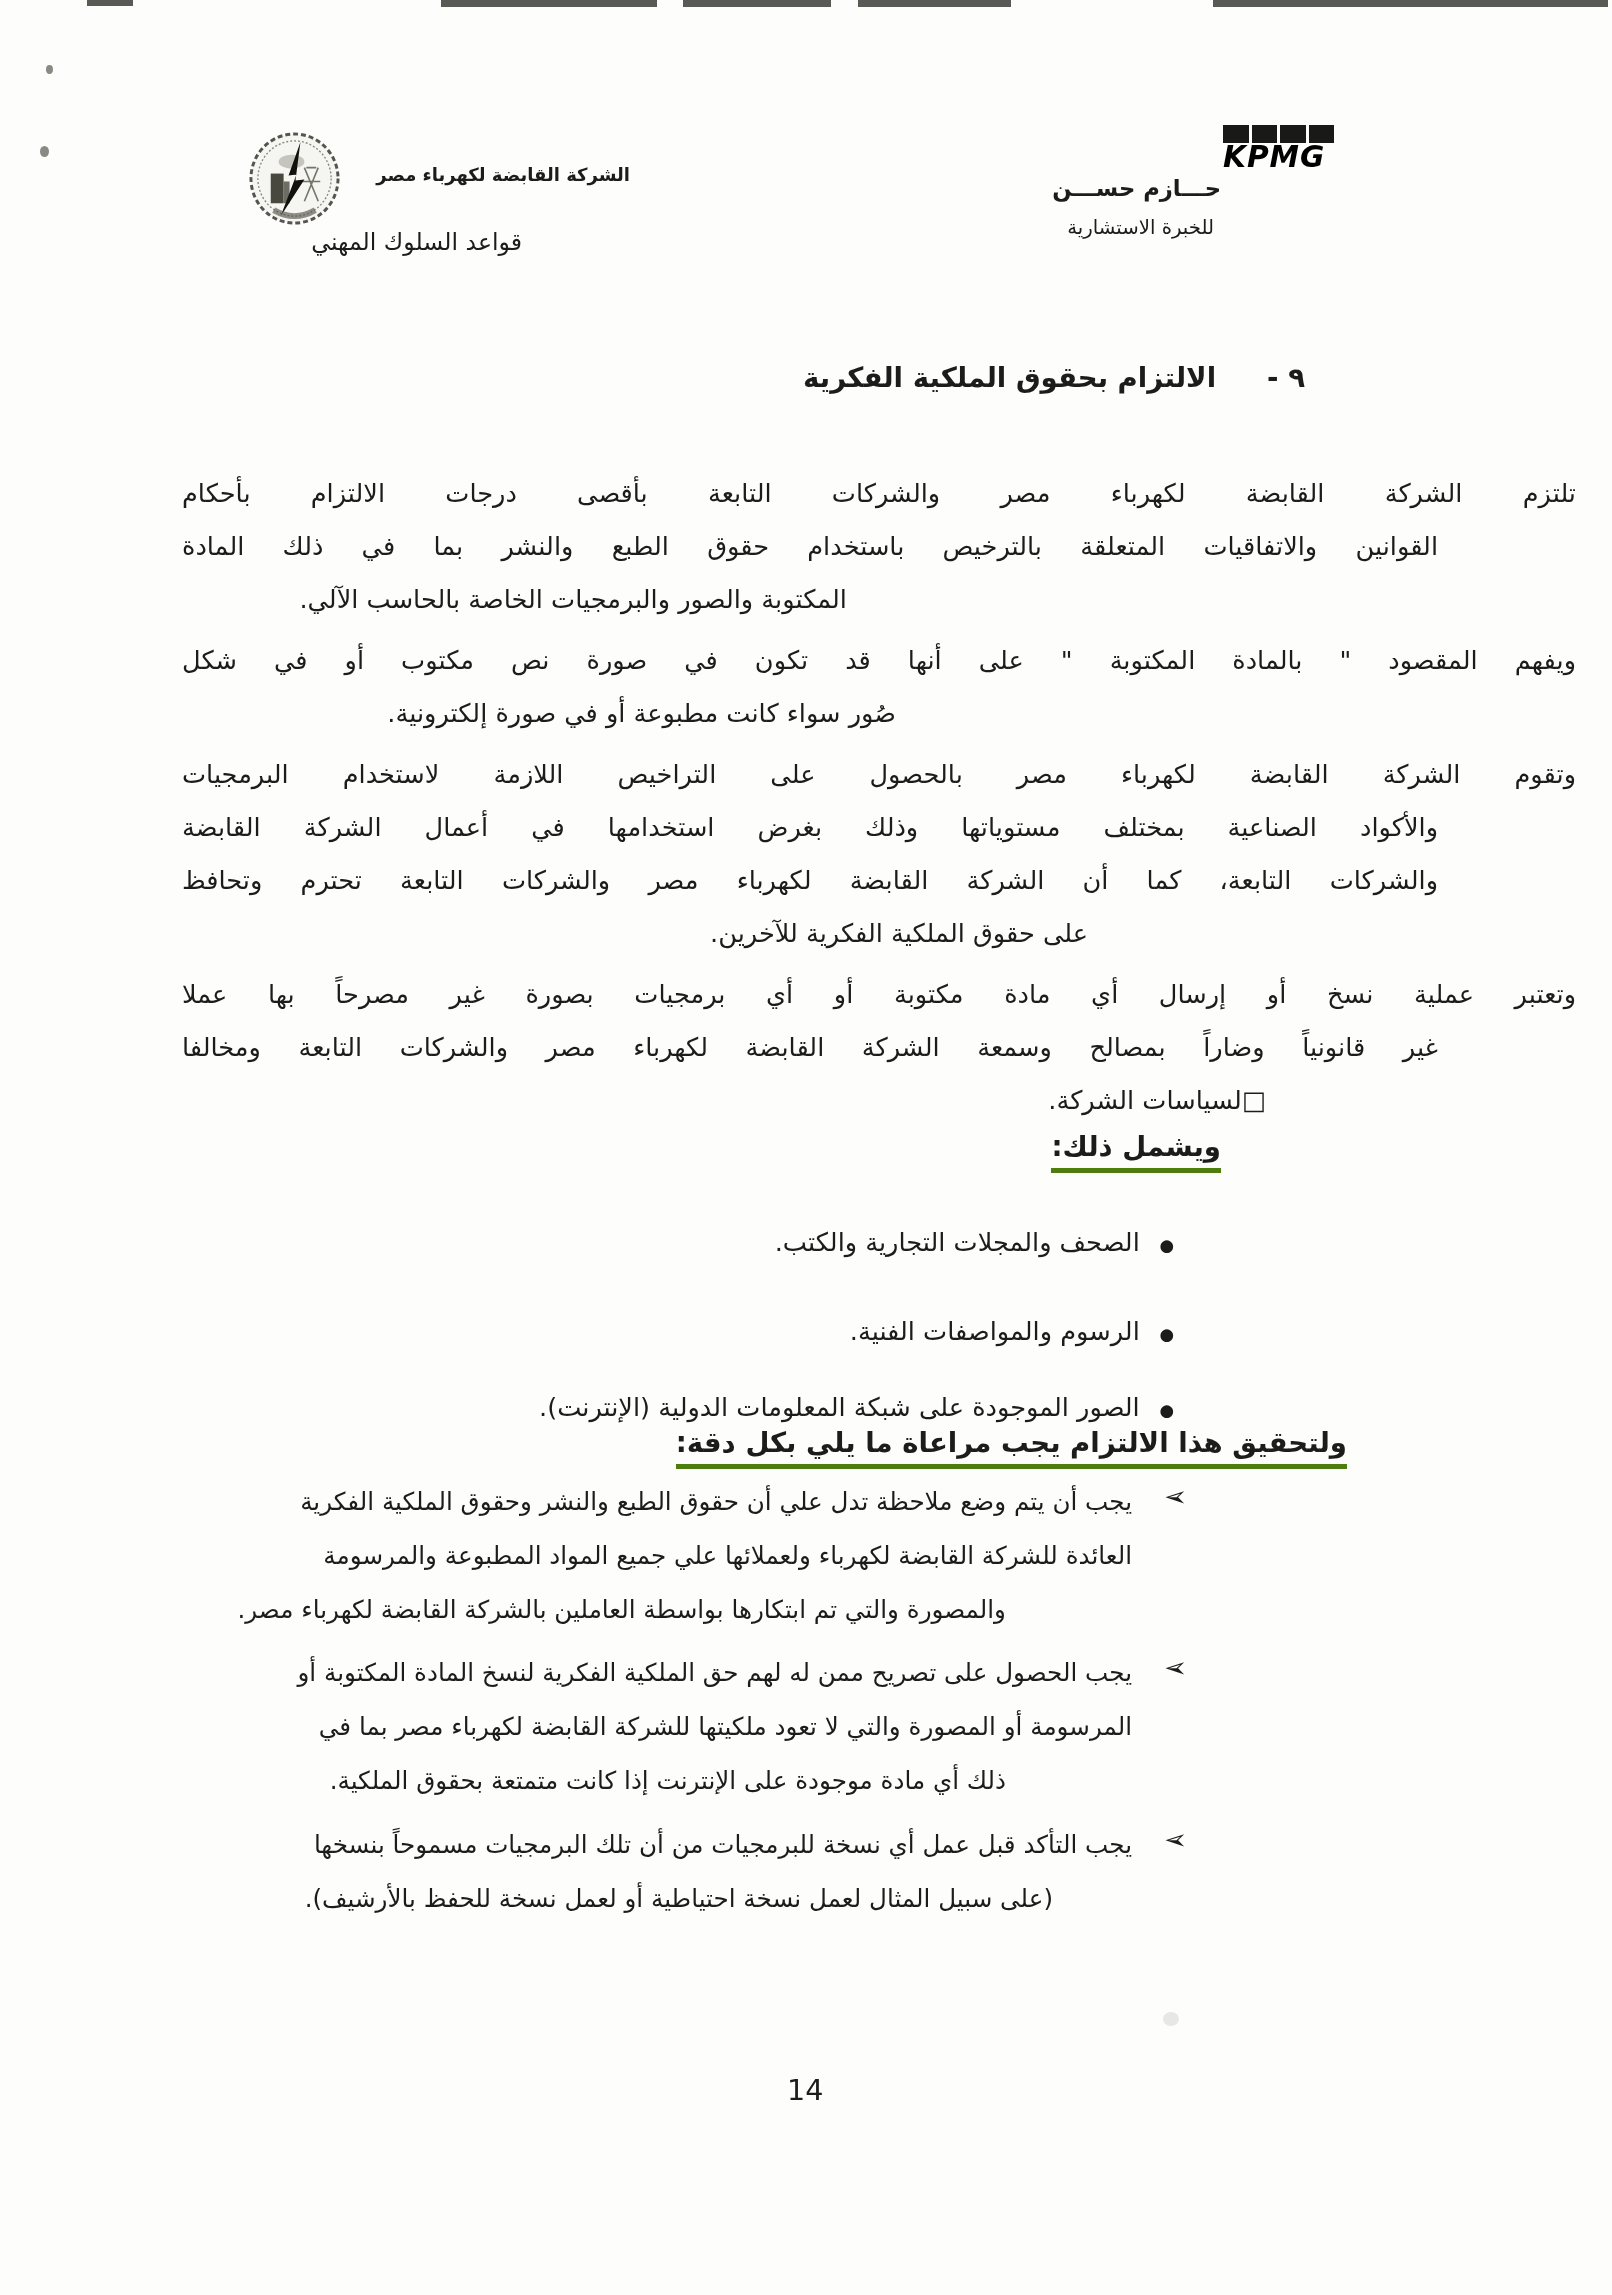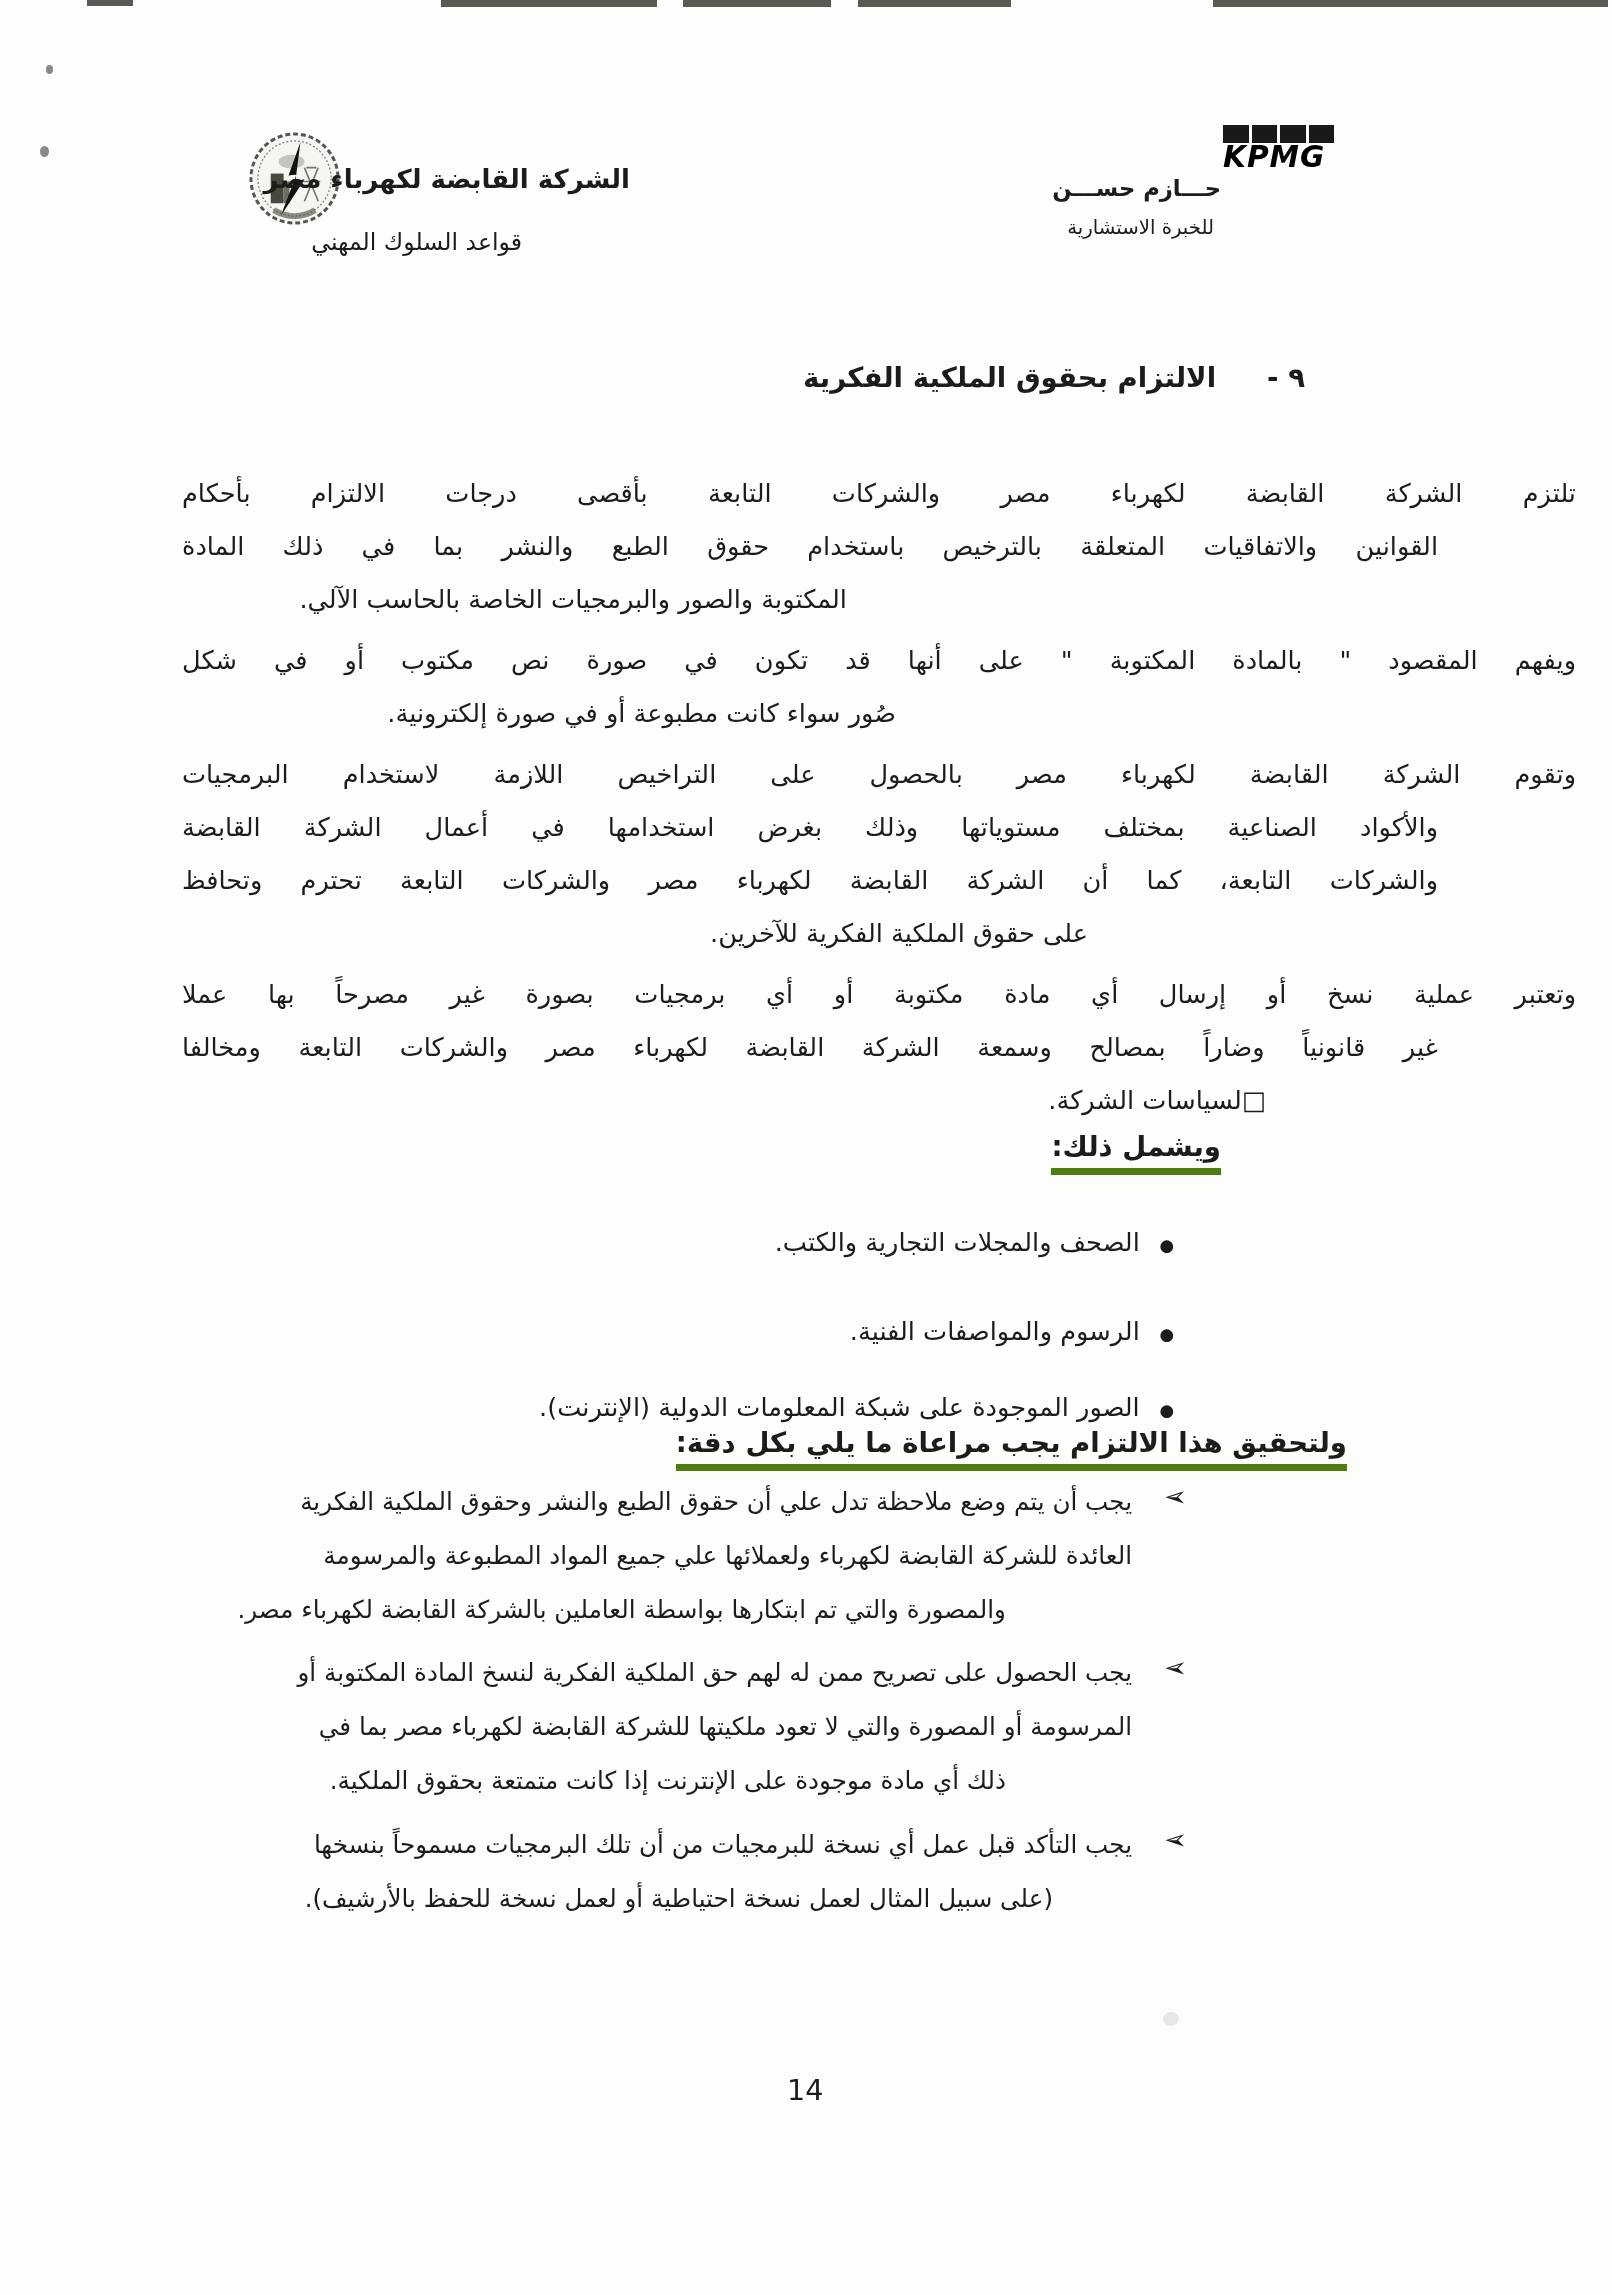--- a/index.html
+++ b/index.html
@@ -8,21 +8,21 @@
     background:#fdfdfc; font-family:"DejaVu Sans",sans-serif; color:#1c1c1a;
     direction:rtl;
   }
   
   .bar{position:absolute;top:0;height:5.9px;background:#3d3d37;opacity:.85;}
   .bar-gap{position:absolute;top:0;height:6.9px;background:#fdfdfc;}
   .speck{position:absolute;background:#8a8a84;border-radius:50%;}
   .smudge{position:absolute;width:15.8px;height:13.8px;background:#9a9a94;opacity:.22;border-radius:50%;}
   
   .logo{position:absolute;left:248px;top:132px;width:95px;height:97px;}
-  .company-name{position:absolute;right:982px;top:164px;font-size:26px;font-weight:bold;white-space:nowrap;}
+  .company-name{position:absolute;right:982px;top:164px;font-size:18px;font-weight:bold;white-space:nowrap;}
   .doc-type{position:absolute;right:1090px;top:228px;font-size:23.6px;white-space:nowrap;}
   .kpmg{position:absolute;left:1224px;top:125px;width:118px;direction:ltr;}
   .kpmg-blocks{width:111px;height:17.7px;
     background:linear-gradient(90deg,#191917 0 25.6px,#fdfdfc 25.6px 28.6px,#191917 28.6px 54px,#fdfdfc 54px 57px,#191917 57px 83px,#fdfdfc 83px 86px,#191917 86px 111px);}
   .kpmg-word{font-style:italic;font-weight:bold;font-size:29.6px;letter-spacing:1px;color:#000000;margin-top:-3px;}
   .consultant-name{position:absolute;right:391px;top:175px;font-size:22.7px;font-weight:bold;white-space:nowrap;}
   .consultant-tagline{position:absolute;right:398px;top:216px;font-size:19.7px;white-space:nowrap;}
   
   .title-row{position:absolute;top:361px;right:307px;display:flex;gap:51px;
     font-size:27.6px;font-weight:bold;white-space:nowrap;}
@@ -31,21 +31,21 @@
   .para{margin:0 0 7.9px 0;padding:0;}
   .ln{display:block;text-align:justify;text-align-last:justify;}
   .ln-first{margin-right:-138px;}
   .ln-last{text-align-last:right;}
   .p0 .ln-last{margin-right:591px;}
   .p1 .ln-last{margin-right:542px;}
   .p2 .ln-last{margin-right:350px;}
   .p3 .ln-last{margin-right:172px;}
   
   .sub-heading{position:absolute;font-size:27.6px;font-weight:bold;white-space:nowrap;
-    border-bottom:7px solid #4d7c0f;padding-bottom:4.9px;}
+    border-bottom:5px solid #4d7c0f;padding-bottom:4.9px;}
   .h-includes{top:1130px;right:391px;}
   .h-require{top:1426px;right:265px;}
   
   .bullet-row{position:absolute;right:438px;display:flex;align-items:flex-start;gap:19.7px;
     font-size:25.6px;white-space:nowrap;}
   .bullet-dot{font-size:16.7px;line-height:37px;}
   
   .arrow-item{position:absolute;right:480px;width:901px;font-size:24.6px;line-height:54px;}
   .arrow-item .ln{text-align-last:right;}
   .arrow-item .ln-first{margin-right:0;}

